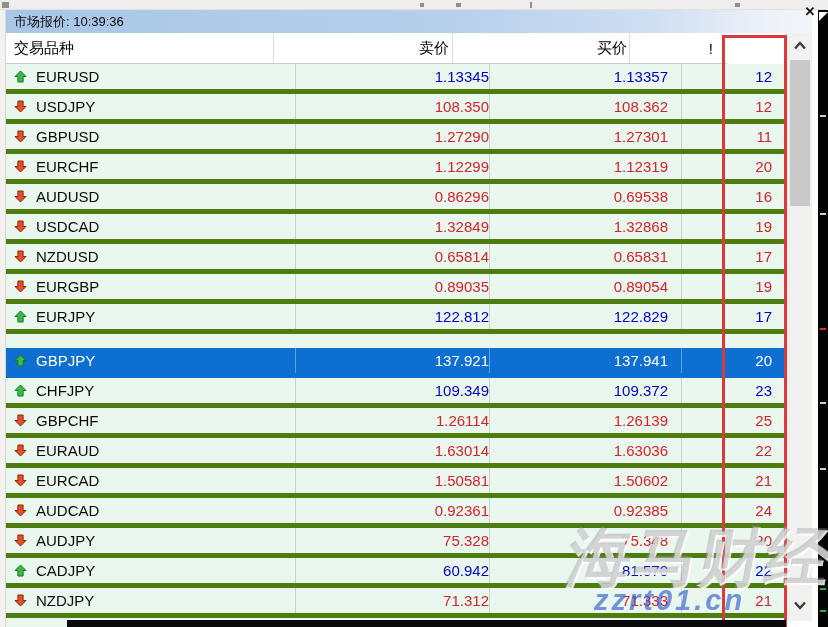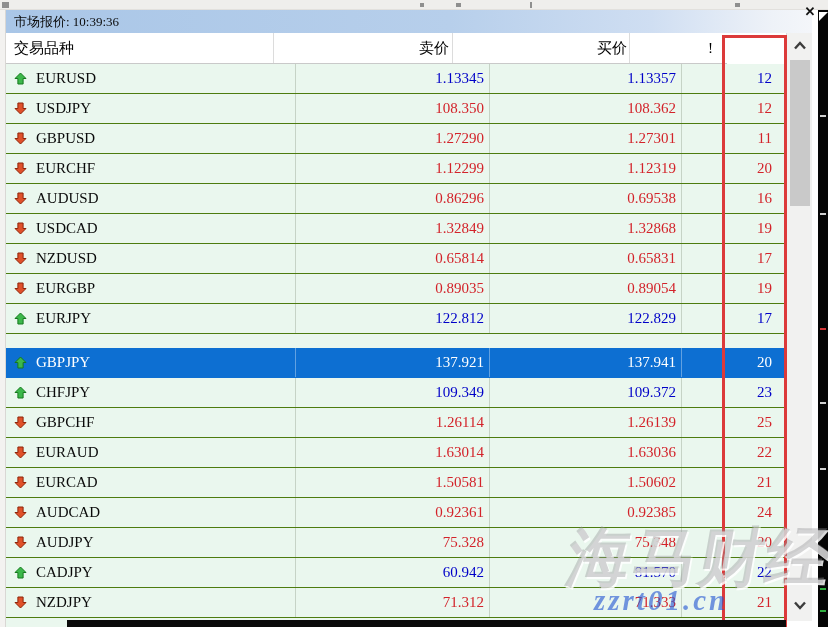--- a/index.html
+++ b/index.html
@@ -1,19 +1,19 @@
 <!DOCTYPE html>
 <html><head>
 <meta charset="utf-8">
 <style>
   * { margin:0; padding:0; box-sizing:border-box; }
   body { background:#fff; }
   .screen {
     position:relative; width:828px; height:627px; overflow:hidden;
-    background:#ffffff; font-family:Liberation Serif, serif;
+    background:#ffffff; font-family:Liberation Sans, sans-serif;
   }
   
   .top-strip { position:absolute; left:0; top:0; width:828px; height:10px;
     background:#efeeec; border-bottom:1px solid #e2e0dd; }
   .top-strip .mk { position:absolute; background:#8f8f8f; }
 
   
   .left-strip { position:absolute; left:0; top:10px; width:6px; height:617px;
     background:#f3f2f0; border-right:1px solid #d9d7d4; }
 
@@ -31,25 +31,25 @@
     background:#ffffff; border-bottom:1px solid #c9c9c9; display:flex;
     font-size:15px; color:#000; }
   .hcell { display:flex; align-items:center; height:100%; border-right:1px solid #dcdcdc; }
   .h-sym    { width:290px; padding-left:8px; }
   .h-sell   { width:194px; justify-content:flex-end; padding-right:3px; }
   .h-buy    { width:192px; justify-content:flex-end; padding-right:2px; }
   .h-spread { width:104px; justify-content:flex-end; padding-right:14px; border-right:none; }
 
   
   .rows { position:absolute; left:6px; top:64px; width:780px; height:563px; background:#eaf7ee; }
-  .row { height:30px; display:flex; border-bottom:1px solid #4d7c0f; font-size:15px; }
+  .row { height:30px; display:flex; border-bottom:5px solid #4d7c0f; font-size:15px; }
   .cell { display:flex; align-items:center; height:100%; }
   .c-sym    { width:290px; padding-left:8px; gap:9px; border-right:1px solid #c6d3c6; }
-  .c-sell   { width:194px; justify-content:flex-end; padding-right:5px; border-right:1px solid #c6d3c6; }
-  .c-buy    { width:192px; justify-content:flex-end; padding-right:5px; border-right:1px solid #c6d3c6; }
+  .c-sell   { width:194px; justify-content:flex-end; border-right:1px solid #c6d3c6; }
+  .c-buy    { width:192px; justify-content:flex-end; padding-right:13px; border-right:1px solid #c6d3c6; }
   .c-spread { width:104px; justify-content:flex-end; padding-right:14px; }
   .sym-label { color:#0a0a0a; }
   .row.up   .price { color:#0000c8; }
   .row.down .price { color:#d3232a; }
   .row.selected { background:#0d6fd2; border-bottom-color:#0d6fd2;margin-top:14px; }
   .row.selected .cell { border-right-color:rgba(255,255,255,0.35); }
   .row.selected .price, .row.selected .sym-label { color:#ffffff; }
   .arrow { display:flex; width:13px; height:13px; flex:0 0 13px; }
 
   

